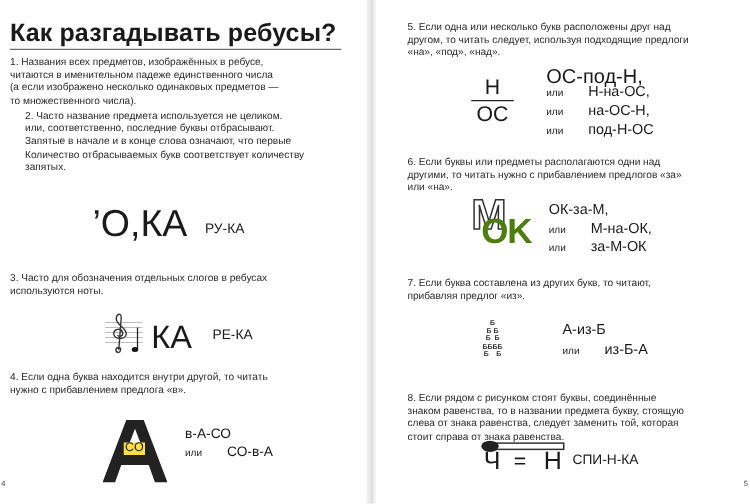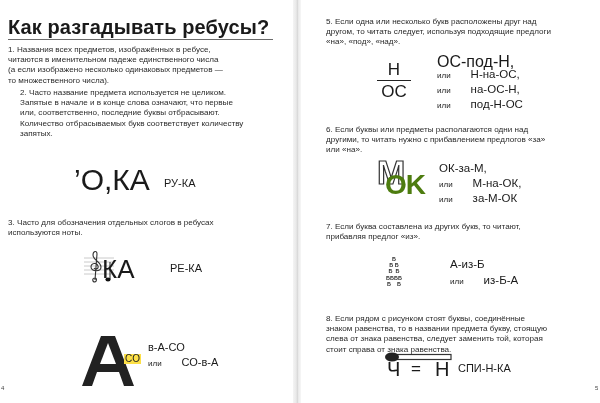--- a/index.html
+++ b/index.html
@@ -34,22 +34,22 @@
 
   <div class="para" style="left:8px; top:45px; width:262px;">
     <span>1. Названия всех предметов, изображённых в ребусе,</span>
     <span>читаются в именительном падеже единственного числа</span>
     <span>(а если изображено несколько одинаковых предметов —</span>
     <span>то множественного числа).</span>
   </div>
 
   <div class="para" style="left:20px; top:88px; width:262px;">
     <span>2. Часто название предмета используется не целиком.</span>
+    <span>или, соответственно, последние буквы отбрасывают.</span>
     <span>Запятые в начале и в конце слова означают, что первые</span>
-    <span>или, соответственно, последние буквы отбрасывают.</span>
     <span>Количество отбрасываемых букв соответствует количеству</span>
     <span>запятых.</span>
   </div>
 
   <div class="rebus" style="left:74px; top:163px;">
     <span class="big" style="font-size:30px; letter-spacing:0px;">’О,КА</span>
   </div>
   <div class="ans" style="left:164px; top:177px; font-size:11px;">РУ-КА</div>
 
   <div class="para" style="left:8px; top:218px; width:262px;">
@@ -63,31 +63,35 @@
         <line x1="0" y1="8" x2="30" y2="8"></line>
         <line x1="0" y1="12" x2="30" y2="12"></line>
         <line x1="0" y1="16" x2="30" y2="16"></line>
         <line x1="0" y1="20" x2="30" y2="20"></line>
         <line x1="0" y1="24" x2="30" y2="24"></line>
       </g>
       <path d="M11 32 C8 32 8 28 11 28 C13 28 13 31 11 32 M11 30 L13 4 C13 0 9 1 9 5 C9 10 17 12 17 17 C17 22 7 22 7 17 C7 13 13 12 14 16 C15 19 11 20 10 18" fill="none" stroke="#333" stroke-width="1.1"></path>
       <line x1="26" y1="12" x2="26" y2="29" stroke="#222" stroke-width="1"></line>
       <ellipse cx="24" cy="29.5" rx="2.6" ry="2" fill="#111"></ellipse>
     </svg>
-    <span class="big" style="position:absolute; left:18px; top:4px; font-size:26px;">КА</span>
+    <span class="big" style="position:absolute; left:37px; top:4px; font-size:26px;">КА</span>
   </div>
   <div class="ans" style="left:170px; top:262px; font-size:11px;">РЕ-КА</div>
 
+  <div class="para" style="left:8px; top:297px; width:262px;">
+    <span>4. Если одна буква находится внутри другой, то читать</span>
+    <span>нужно с прибавлением предлога «в».</span>
+  </div>
 
   <div class="rebus" style="left:82px; top:336px; width:52px; height:50px;">
     <svg width="52" height="50" viewBox="0 0 52 50">
       <polygon points="19,0 33,0 52,50 42,50 37,36 15,36 10,50 0,50" fill="#222"></polygon>
       <polygon points="18,28 34,28 26,7" fill="#fff"></polygon>
     </svg>
-    <span style="position:absolute; left:17px; top:18px; font-size:10px; background:#fde047; color:#222; line-height:10px; padding:0 1px;margin-left:25px;">CO</span>
+    <span style="position:absolute; left:17px; top:18px; font-size:10px; background:#fde047; color:#222; line-height:10px; padding:0 1px;">CO</span>
   </div>
   <div class="ans" style="left:148px; top:341px; font-size:11px;">в-А-СО</div>
   <div class="ans" style="left:148px; top:356px; font-size:11px;">
     <span class="ili">или</span><span>СО-в-А</span>
   </div>
 
   <div class="pagenum" style="left:1px; top:385px;">4</div>
 </div>
 
 <div class="gutter"></div>

